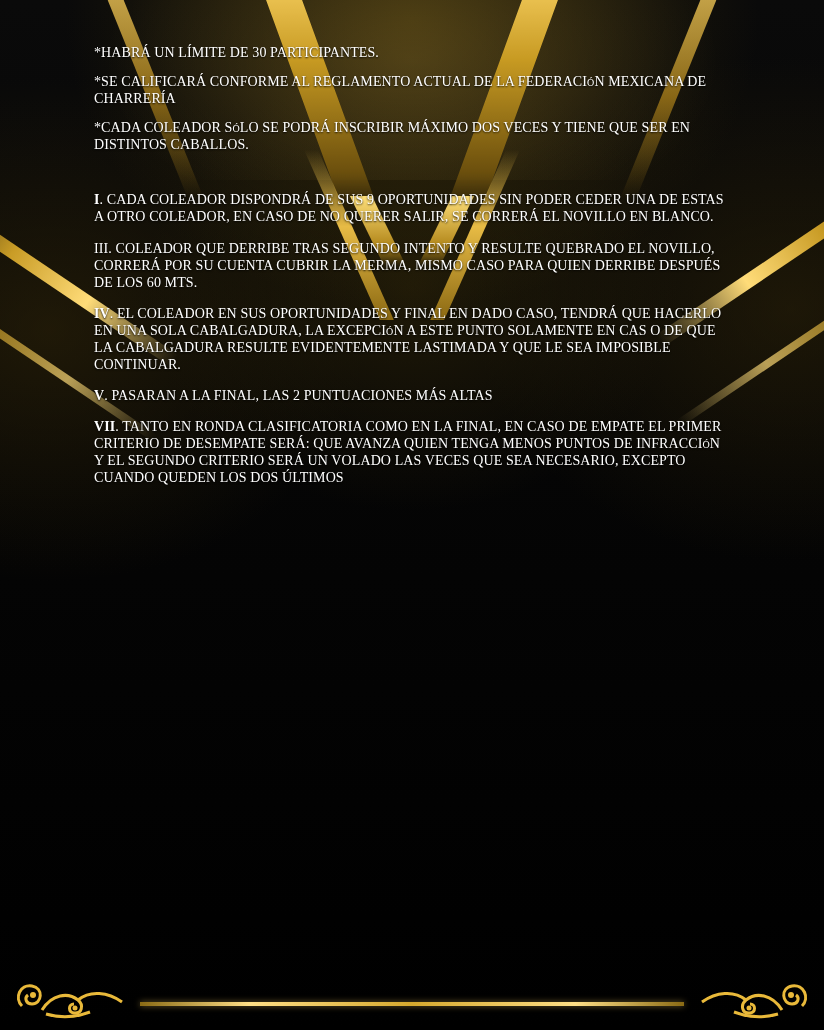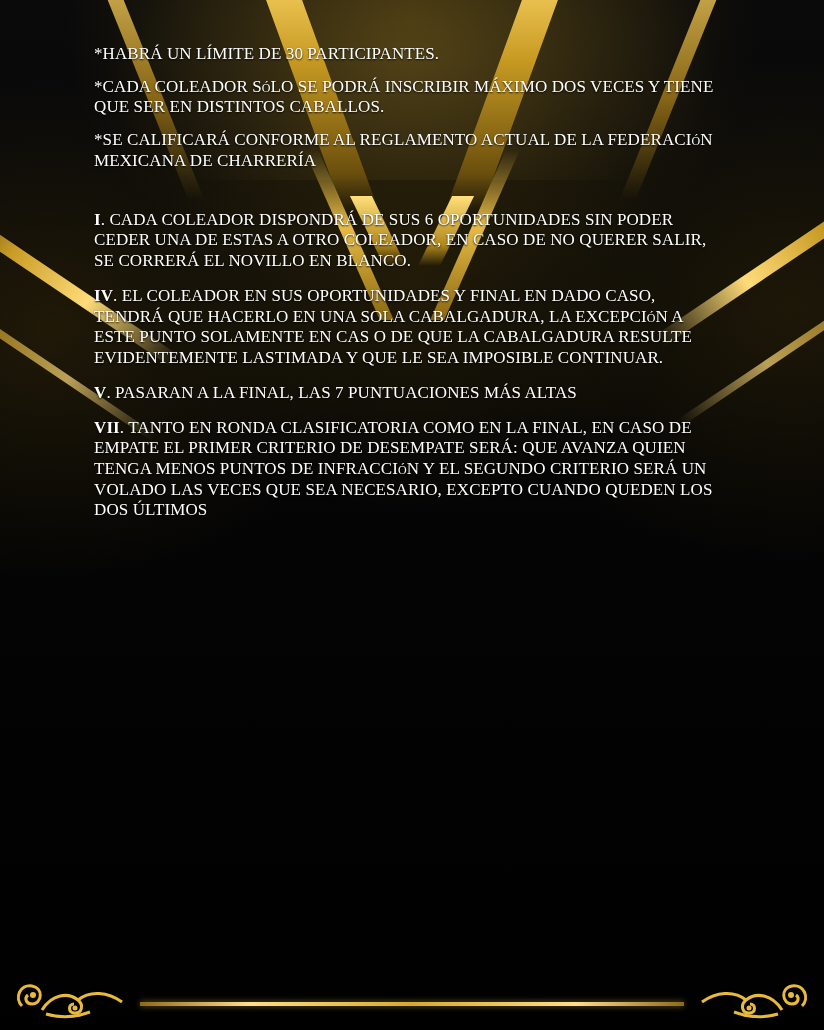--- a/index.html
+++ b/index.html
@@ -126,21 +126,21 @@
     top: 44px;
     left: 0;
     right: 0;
     padding: 0 96px 0 94px;
     box-sizing: border-box;
     z-index: 5;
   }
 
   .para {
     color: #ffffff;
-    font-size: 17px;
+    font-size: 14px;
     line-height: 1.22;
     letter-spacing: .1px;
     margin: 0 0 14px 0;
     text-shadow: 0 1px 2px rgba(0,0,0,0.9);
     font-variant: small-caps;
   }
   .para.tight { margin-bottom: 12px; }
 
   .spacer { height: 26px; }
 
@@ -181,33 +181,36 @@
   <div class="deco chev-top"></div>
   <div class="deco chev-top2"></div>
   <div class="deco v-mid"></div>
   <div class="deco v-mid-small"></div>
   <div class="deco side-left"></div>
   <div class="deco side-right"></div>
 
   <div class="content">
 
     <p class="para tight">*HABRÁ UN LÍMITE DE 30 PARTICIPANTES.</p>
+    <p class="para tight">*SE CALIFICARÁ CONFORME AL REGLAMENTO ACTUAL DE LA FEDERACIóN MEXICANA DE CHARRERÍA</p>
     <p class="para tight">*CADA COLEADOR SóLO SE PODRÁ INSCRIBIR MÁXIMO DOS VECES Y TIENE QUE SER EN DISTINTOS CABALLOS.</p>
-    <p class="para tight">*SE CALIFICARÁ CONFORME AL REGLAMENTO ACTUAL DE LA FEDERACIóN MEXICANA DE CHARRERÍA</p>
 
     <div class="spacer"></div>
 
     <p class="para">
-      <span class="rn">I</span><span>. CADA COLEADOR DISPONDRÁ DE SUS 6 OPORTUNIDADES SIN PODER CEDER UNA DE ESTAS A OTRO COLEADOR, EN CASO DE NO QUERER SALIR, SE CORRERÁ EL NOVILLO EN BLANCO.</span>
+      <span class="rn">I</span><span>. CADA COLEADOR DISPONDRÁ DE SUS 9 OPORTUNIDADES SIN PODER CEDER UNA DE ESTAS A OTRO COLEADOR, EN CASO DE NO QUERER SALIR, SE CORRERÁ EL NOVILLO EN BLANCO.</span>
+    </p>
+    <p class="para">
+      <span>III.</span><span> COLEADOR QUE DERRIBE TRAS SEGUNDO INTENTO Y RESULTE QUEBRADO EL NOVILLO, CORRERÁ POR SU CUENTA CUBRIR LA MERMA, MISMO CASO PARA QUIEN DERRIBE DESPUÉS DE LOS 60 MTS.</span>
     </p>
     <p class="para">
       <span class="rn">IV</span><span>. EL COLEADOR EN SUS OPORTUNIDADES Y FINAL EN DADO CASO, TENDRÁ QUE HACERLO EN UNA SOLA CABALGADURA, LA EXCEPCIóN A ESTE PUNTO SOLAMENTE EN CAS O DE QUE LA CABALGADURA RESULTE EVIDENTEMENTE LASTIMADA Y QUE LE SEA IMPOSIBLE CONTINUAR.</span>
     </p>
     <p class="para">
-      <span class="rn">V</span><span>. PASARAN A LA FINAL, LAS 7 PUNTUACIONES MÁS ALTAS</span>
+      <span class="rn">V</span><span>. PASARAN A LA FINAL, LAS 2 PUNTUACIONES MÁS ALTAS</span>
     </p>
     <p class="para">
       <span class="rn">VII</span><span>. TANTO EN RONDA CLASIFICATORIA COMO EN LA FINAL, EN CASO DE EMPATE EL PRIMER CRITERIO DE DESEMPATE SERÁ: QUE AVANZA QUIEN TENGA MENOS PUNTOS DE INFRACCIóN Y EL SEGUNDO CRITERIO SERÁ UN VOLADO LAS VECES QUE SEA NECESARIO, EXCEPTO CUANDO QUEDEN LOS DOS ÚLTIMOS</span>
     </p>
 
   </div>
 
   <div class="bottom-bar">
     <div class="orn left">
       <svg viewBox="0 0 120 62" fill="none" stroke="currentColor" stroke-width="3">

